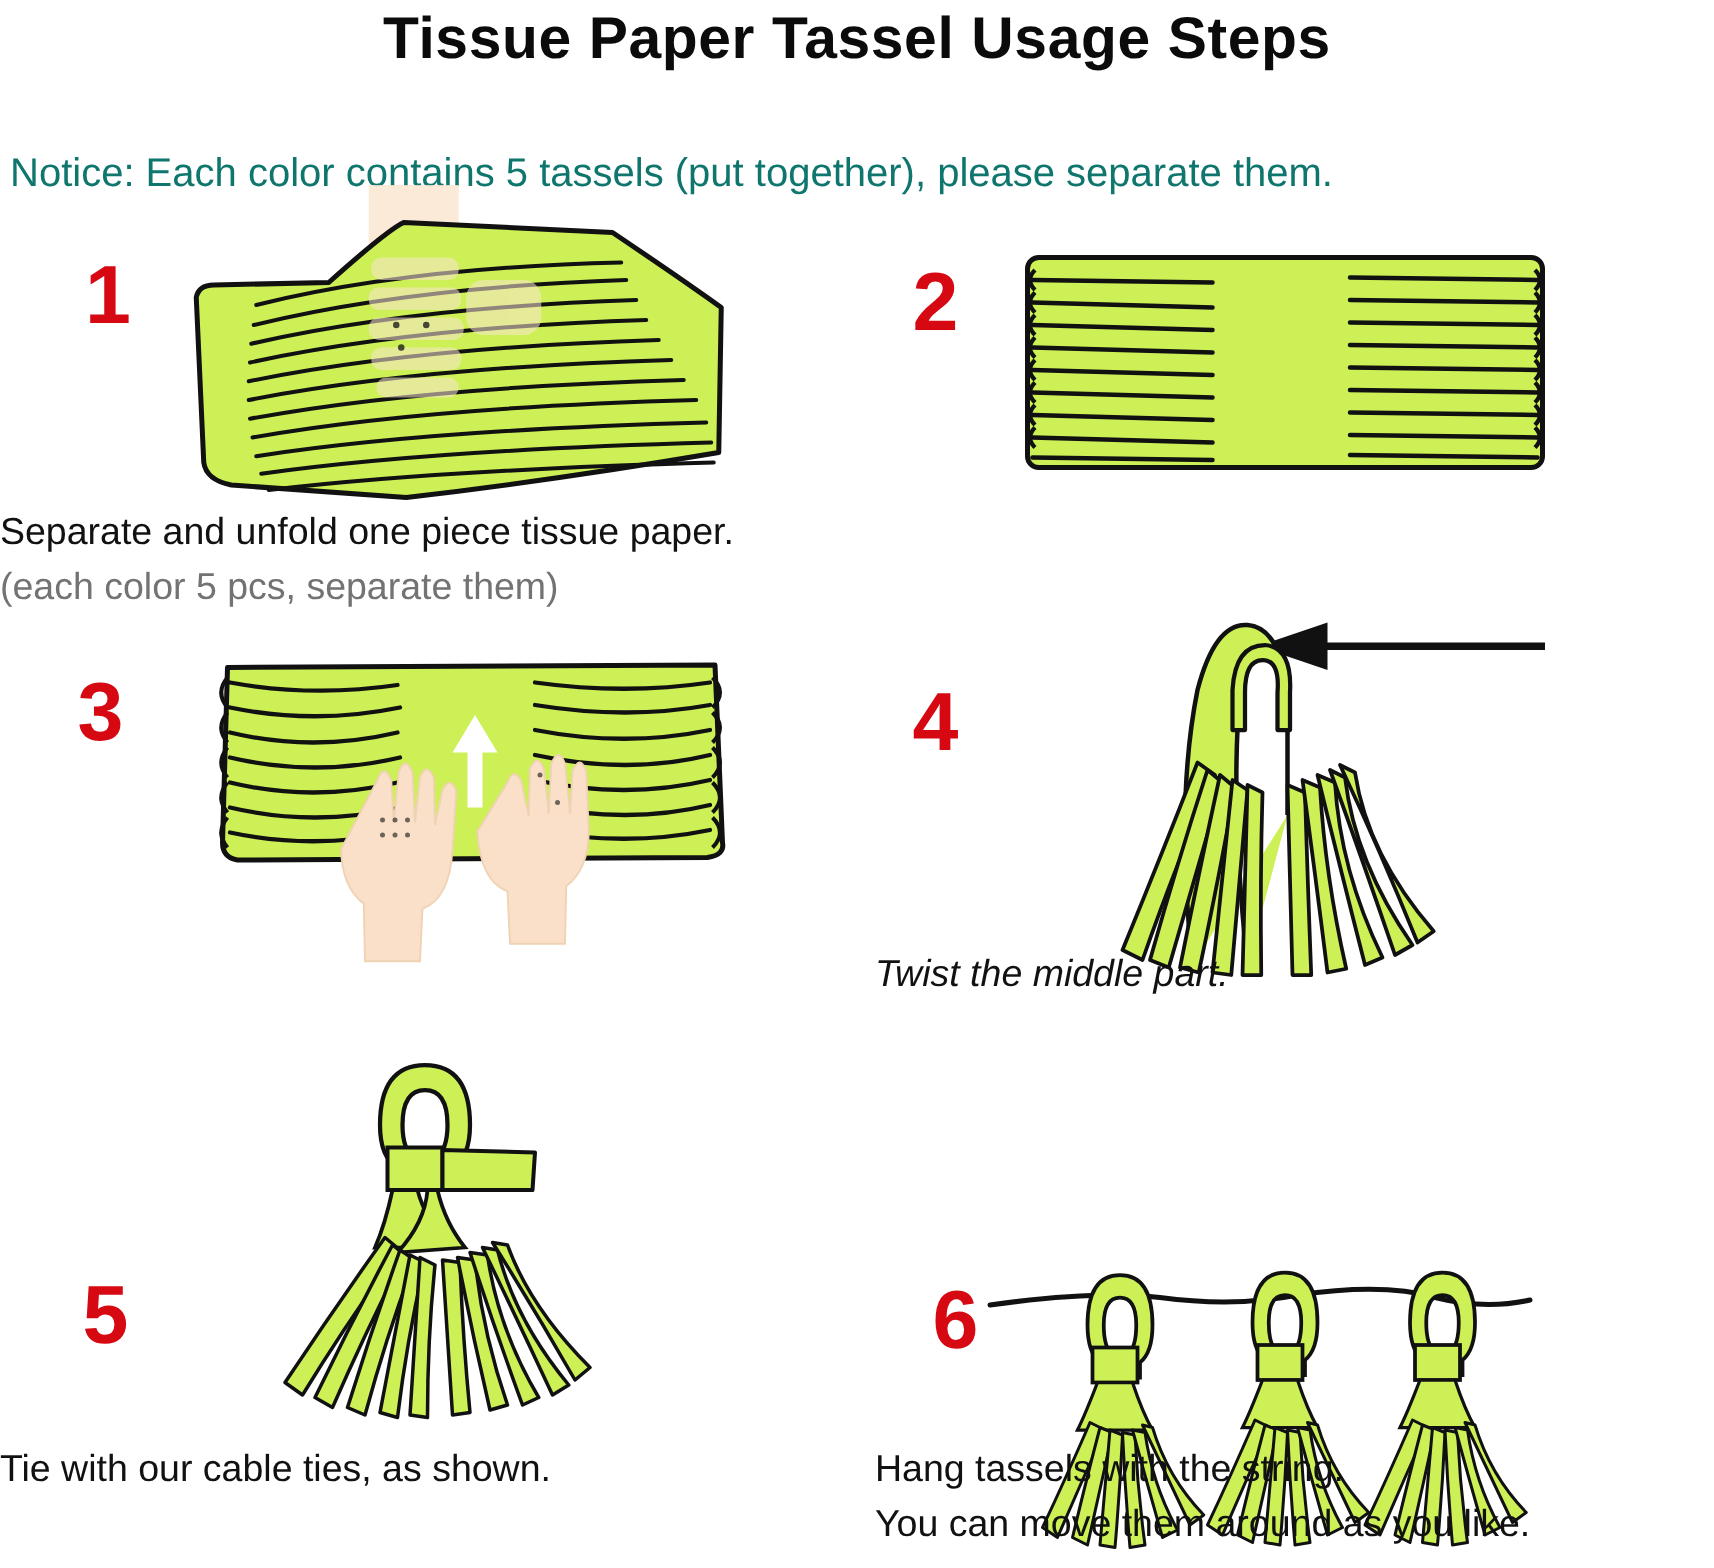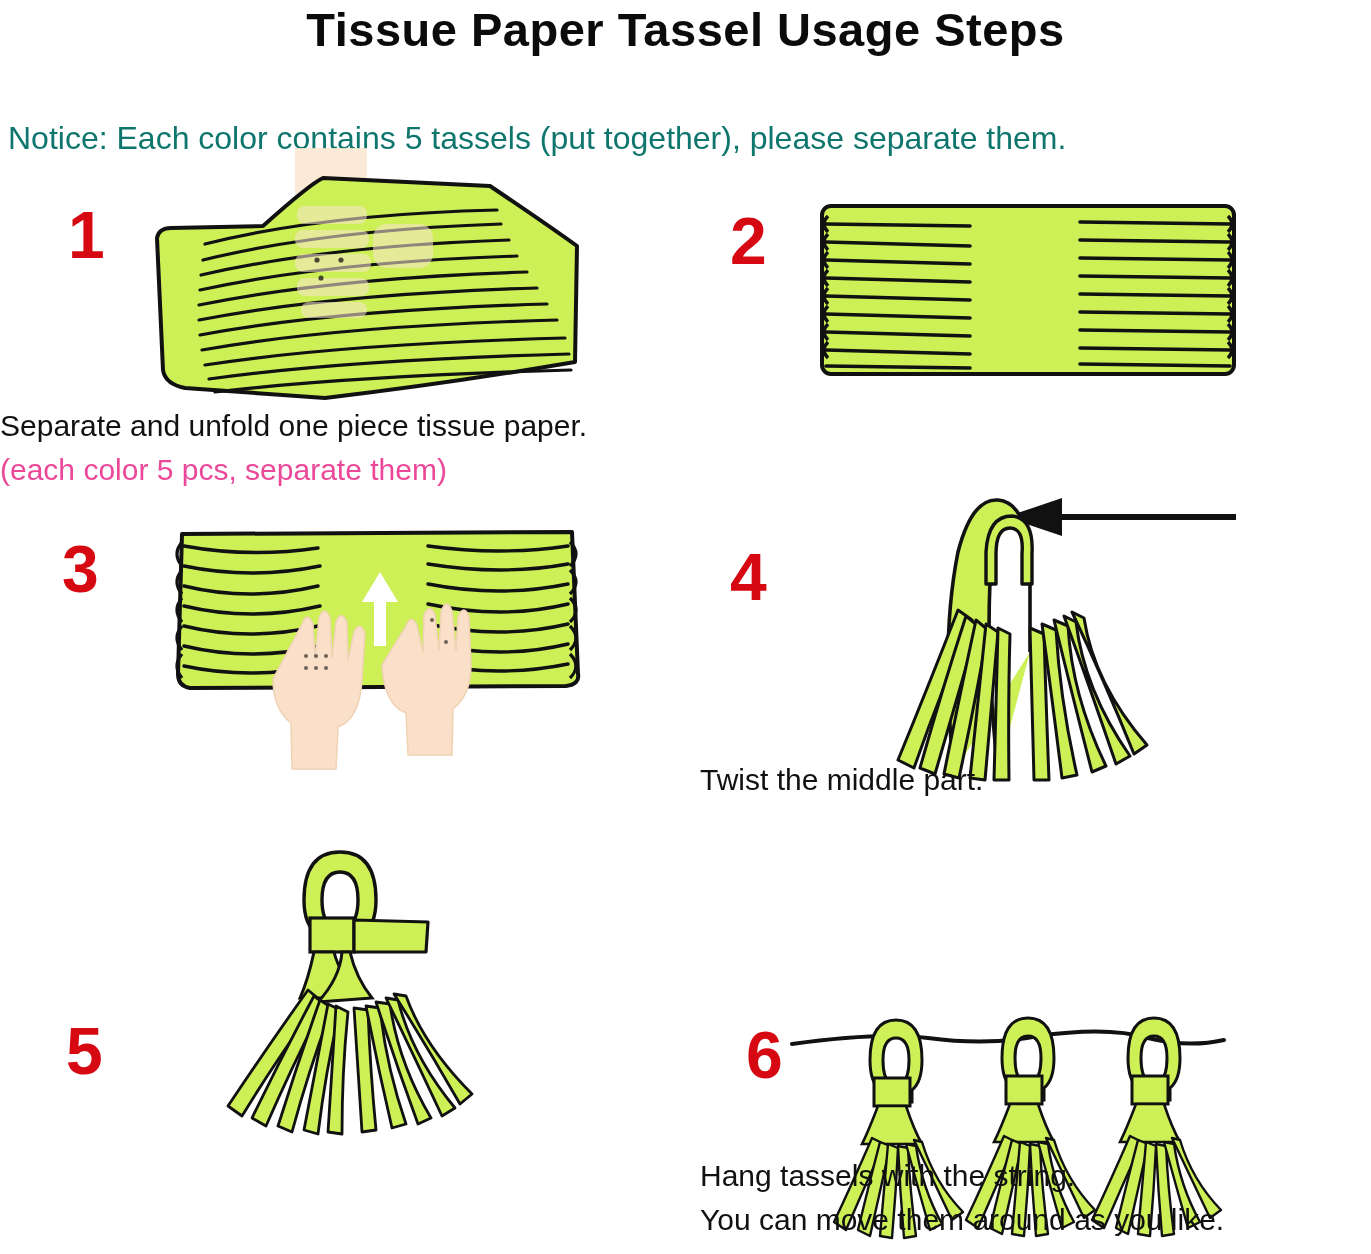--- a/index.html
+++ b/index.html
@@ -26,21 +26,21 @@
   .step{position:absolute;}
   .step-num{
     position:absolute;font-size:66px;font-weight:bold;color:#d60812;
     line-height:1;
   }
   .art{position:absolute;}
   .cap{
     position:absolute;text-align:left;font-size:30px;color:#111;
     line-height:1.18;white-space:nowrap;
   }
-  .cap.red{color:#ec4899;}
+  .cap.red{color:#737373;}
 
   
   .col-l{left:0;width:700px;}
   .col-r{left:700px;width:671px;}
 
   svg{display:block;overflow:visible;}
 </style>
 </head>
 <body>
 
@@ -230,21 +230,21 @@
             <path d="M162 132 Q172 206 182 286 l15 -3 Q180 208 176 138 Z"></path>
             <path d="M174 128 Q192 202 212 280 l14 -6 Q192 204 188 134 Z"></path>
             <path d="M184 124 Q210 196 236 272 l14 -8 Q204 198 196 130 Z"></path>
             <path d="M192 120 Q224 188 254 262 l13 -9 Q214 192 204 126 Z"></path>
           </g>
 
           <path d="M106 60 Q108 24 132 24 Q154 26 152 62 L152 92 L142 92 L142 62
                    Q144 36 130 36 Q116 36 116 62 L116 92 L106 92 Z" fill="#ccf055" stroke="#111" stroke-width="3.4" stroke-linejoin="round"></path>
         </svg>
       </div>
-      <div class="cap" style="left:0;top:248px;width:671px;">Twist the middle part.</div>
+      <div class="cap" style="left:0;top:248px;width:671px;font-style:italic;">Twist the middle part.</div>
     </div>
 
     <div class="step col-l" style="top:700px;height:414px;">
       <div class="step-num" style="left:66px;top:178px;">5</div>
       <div class="art" style="left:222px;top:0px;">
         <svg width="300" height="300" viewBox="0 0 300 300">
 
           <path d="M82 60 q0 -48 36 -48 q36 0 36 48 q0 26 -14 34 l0 16 -14 0 0 -22 q10 -8 10 -28
                    q0 -28 -18 -28 q-18 0 -18 28 q0 20 10 28 l0 22 -14 0 0 -16 q-14 -8 -14 -34 Z" fill="#ccf055" stroke="#111" stroke-width="3.4" stroke-linejoin="round"></path>
 
@@ -266,20 +266,21 @@
 
           <g fill="#ccf055" stroke="#111" stroke-width="2.8" stroke-linejoin="round">
             <path d="M132 168 Q136 230 140 292 l14 -2 Q148 228 146 170 Z"></path>
             <path d="M144 166 Q156 228 170 288 l14 -4 Q164 226 158 168 Z"></path>
             <path d="M154 162 Q174 224 196 284 l13 -6 Q176 222 168 164 Z"></path>
             <path d="M164 158 Q192 216 220 276 l13 -8 Q190 216 176 160 Z"></path>
             <path d="M172 154 Q206 208 238 264 l12 -10 Q202 206 184 156 Z"></path>
           </g>
         </svg>
       </div>
+      <div class="cap" style="left:0;top:318px;width:700px;">Tie with our cable ties, as shown.</div>
     </div>
 
     <div class="step col-r" style="top:700px;height:414px;">
       <div class="step-num" style="left:46px;top:182px;">6</div>
       <div class="art" style="left:88px;top:170px;">
         <svg width="440" height="250" viewBox="0 0 440 250">
 
           <path d="M4 34 Q90 22 140 28 Q200 36 250 26 Q320 16 360 28 Q400 38 436 30" fill="none" stroke="#111" stroke-width="4" stroke-linecap="round"></path>
           <g>
 

